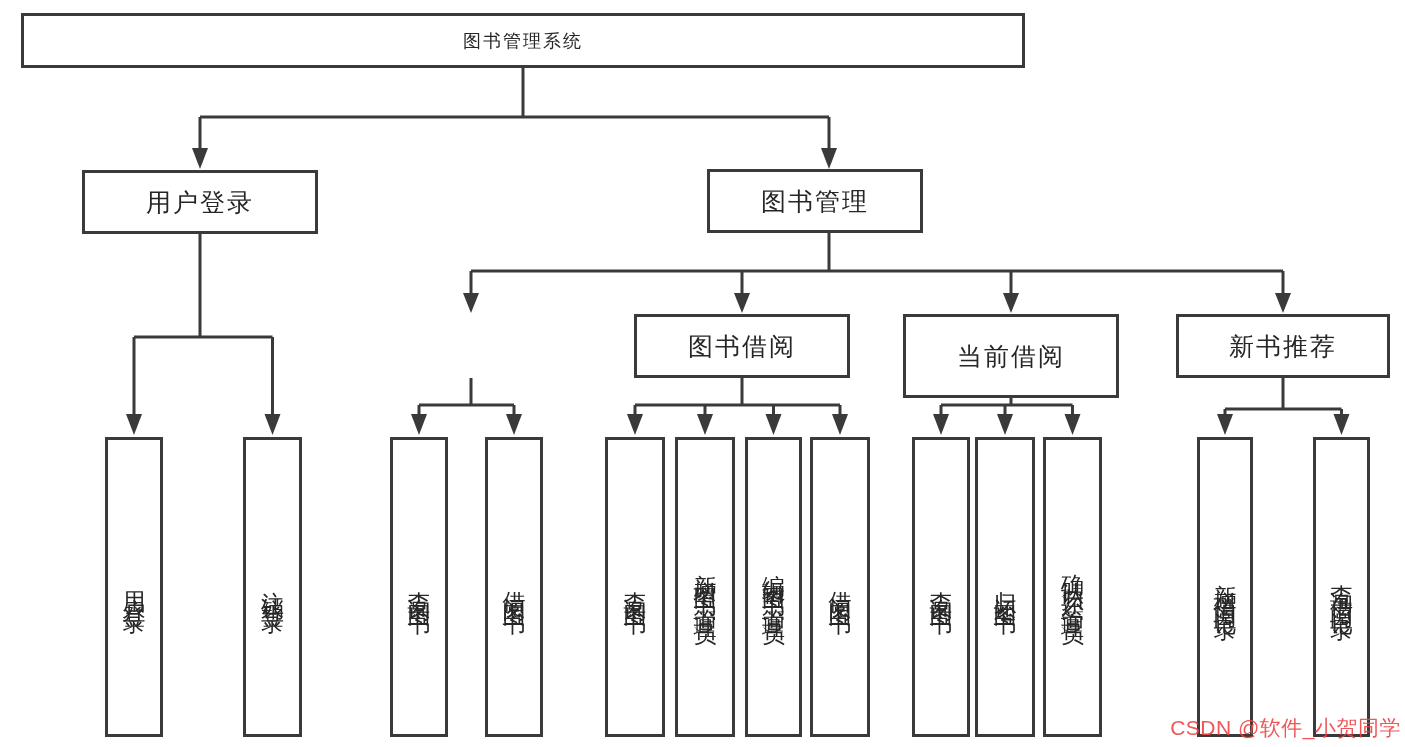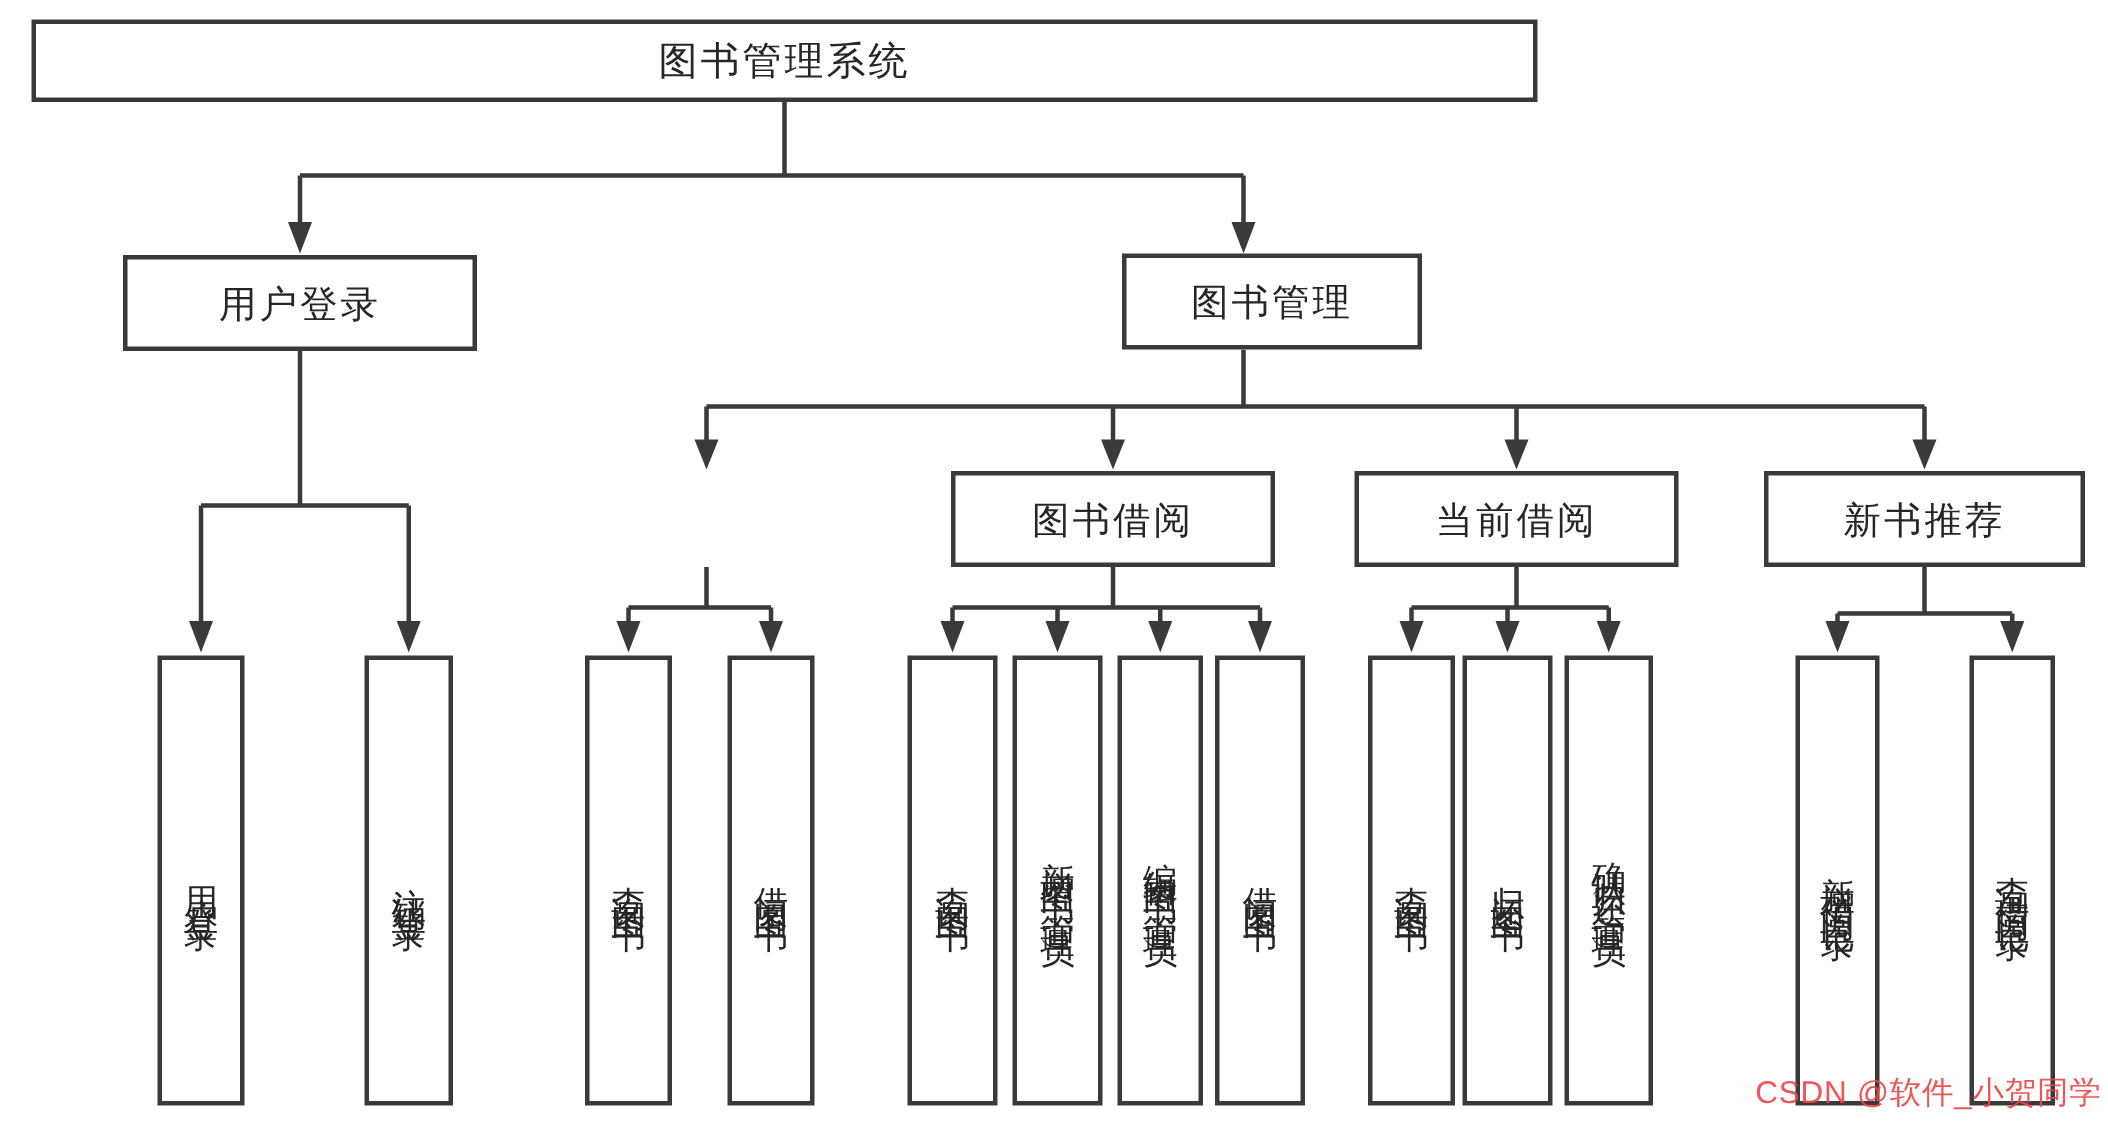--- a/index.html
+++ b/index.html
@@ -8,21 +8,21 @@
     font-family:"Liberation Sans","DejaVu Sans",sans-serif;
     overflow:hidden;
   }
   #stage{position:absolute;left:0;top:0;width:1405px;height:747px;}
   svg.wires{position:absolute;left:0;top:0;width:1405px;height:747px;pointer-events:none;}
   .box{
     position:absolute;box-sizing:border-box;border:3px solid #3a3a3a;background:#ffffff;
     display:flex;align-items:center;justify-content:center;
     color:#262626;font-size:25px;letter-spacing:2px;white-space:nowrap;
   }
-  .box.root-box{font-size:26px;}
+  .box.root-box{font-size:18px;}
   .box.leaf{font-size:23px;}
   .leaf .vtext{
     writing-mode:vertical-rl;text-orientation:mixed;
     letter-spacing:7px;line-height:1;white-space:nowrap;
   }
   .watermark{
     position:absolute;right:4px;bottom:5px;
     color:#ef4444;font-size:21px;letter-spacing:0.5px;opacity:0.9;white-space:nowrap;
   }
 </style>
@@ -71,28 +71,28 @@
     </g>
   </svg>
 
   <div class="box root-box" style="left:21px;top:13px;width:1004px;height:55px">
     <span>图书管理系统</span>
   </div>
 
   <div class="box" style="left:82px;top:170px;width:236px;height:64px">
     <span>用户登录</span>
   </div>
-  <div class="box" style="left:748px;top:169px;width:200px;height:64px">
+  <div class="box" style="left:707px;top:169px;width:216px;height:64px">
     <span>图书管理</span>
   </div>
 
   <div class="box" style="left:634px;top:314px;width:216px;height:64px">
     <span>图书借阅</span>
   </div>
-  <div class="box" style="left:903px;top:314px;width:216px;height:64px">
+  <div class="box" style="left:903px;top:314px;width:216px;height:84px">
     <span>当前借阅</span>
   </div>
   <div class="box" style="left:1176px;top:314px;width:214px;height:64px">
     <span>新书推荐</span>
   </div>
 
   <div class="box leaf" style="left:105px;top:437px;width:58px;height:300px">
     <span class="vtext">用户登录</span>
   </div>
   <div class="box leaf" style="left:243px;top:437px;width:59px;height:300px">

